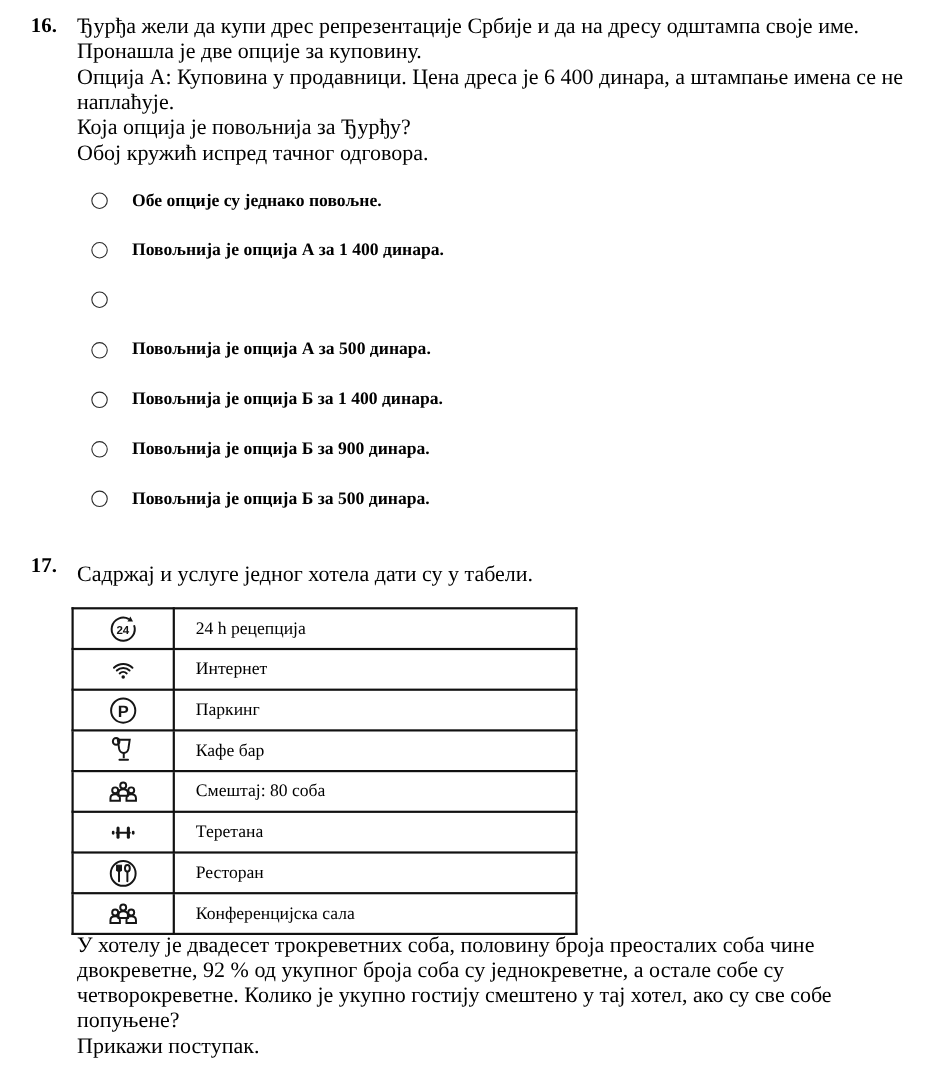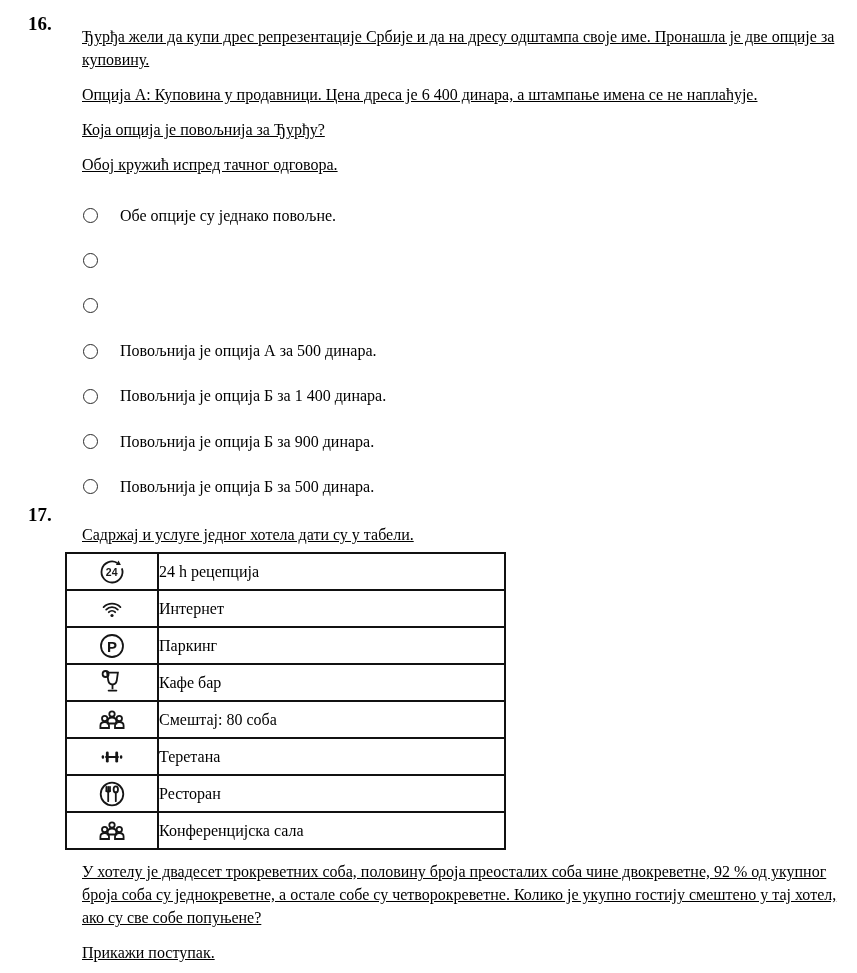--- a/index.html
+++ b/index.html
@@ -7,40 +7,40 @@
     width:857px; height:973px; position:relative;
     background:#ffffff; color:#000000;
     font-family:"Liberation Serif", serif;
     overflow:hidden;
   }
   .qnum {
     position:absolute; left:28px;
     font-weight:bold; font-size:19px; line-height:23px;
   }
   .textblock { position:absolute; left:70px; width:782px; }
-  .textblock p { margin:12px; font-size:16px; line-height:23px;text-decoration:underline; }
-  .choices { position:absolute; left:70px; top:193px; width:600px; }
+  .textblock p { margin:0; font-size:20px; line-height:23px; }
+  .choices { position:absolute; left:70px; top:160px; width:600px;font-weight:bold; }
   .choice { display:flex; align-items:center; height:45.2px; }
   .radio {
     width:15px; height:15px; flex:none;
     border:1.3px solid #2b2b2b; border-radius:50%;
     margin-left:13px; margin-right:22px; background:#ffffff;
     box-sizing:border-box;
   }
   .choice-label { font-size:16px; }
   table.services {
     position:absolute; left:65px; top:552px;
     border-collapse:collapse; border:2.5px solid #111111;
   }
   table.services td {
     border:2px solid #111111; height:33px;
     font-size:16px; vertical-align:middle;
   }
   td.icon-cell { width:88px; text-align:center; }
-  td.label-cell { width:344px; padding-left:0; }
+  td.label-cell { width:344px; padding-left:19px; }
   td.icon-cell svg { display:block; margin:0 auto; }
   .icon-stroke { stroke:#161616; fill:none; stroke-width:1.8; }
 </style>
 </head>
 <body>
 
 <div class="qnum" style="top:12px;">16.</div>
 
 <div class="textblock" style="top:13px;">
   <p>Ђурђа жели да купи дрес репрезентације Србије и да на дресу одштампа своје име. Пронашла је две опције за куповину.</p>
@@ -49,20 +49,21 @@
   <p>Обој кружић испред тачног одговора.</p>
 </div>
 
 <div class="choices">
   <div class="choice">
     <span class="radio"></span>
     <span class="choice-label">Обе опције су једнако повољне.</span>
   </div>
   <div class="choice">
     <span class="radio"></span>
+    <span class="choice-label">Повољнија је опција А за 1 400 динара.</span>
   </div>
   <div class="choice">
     <span class="radio"></span>
   </div>
   <div class="choice">
     <span class="radio"></span>
     <span class="choice-label">Повољнија је опција А за 500 динара.</span>
   </div>
   <div class="choice">
     <span class="radio"></span>

